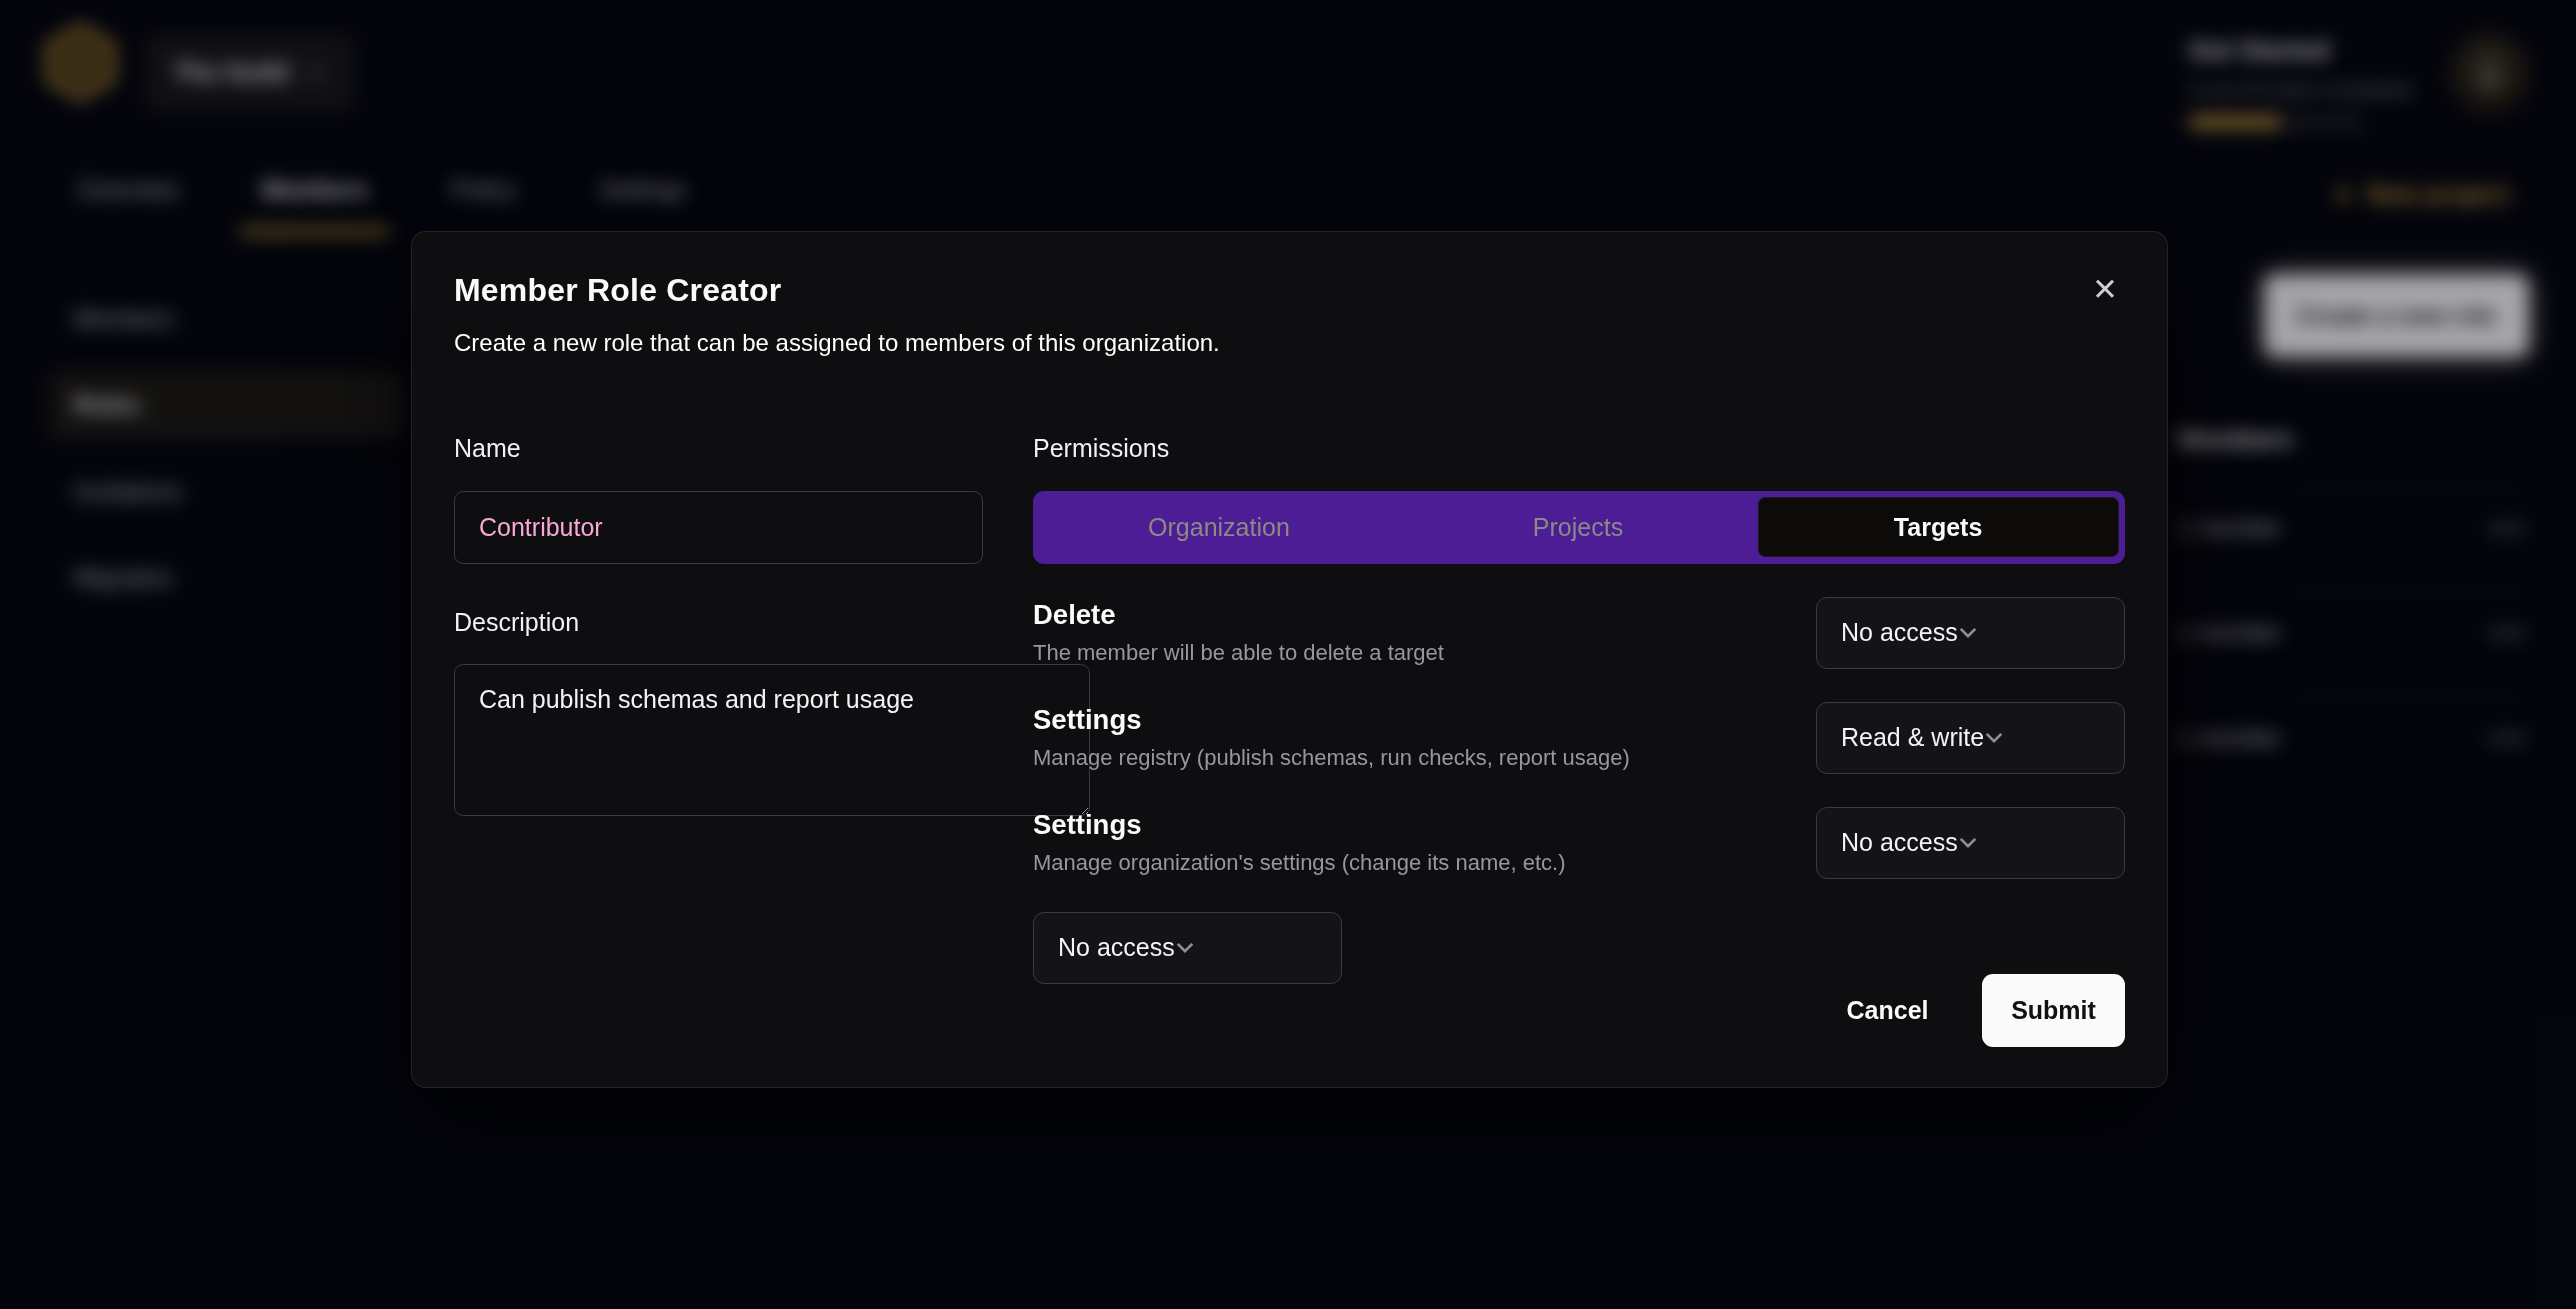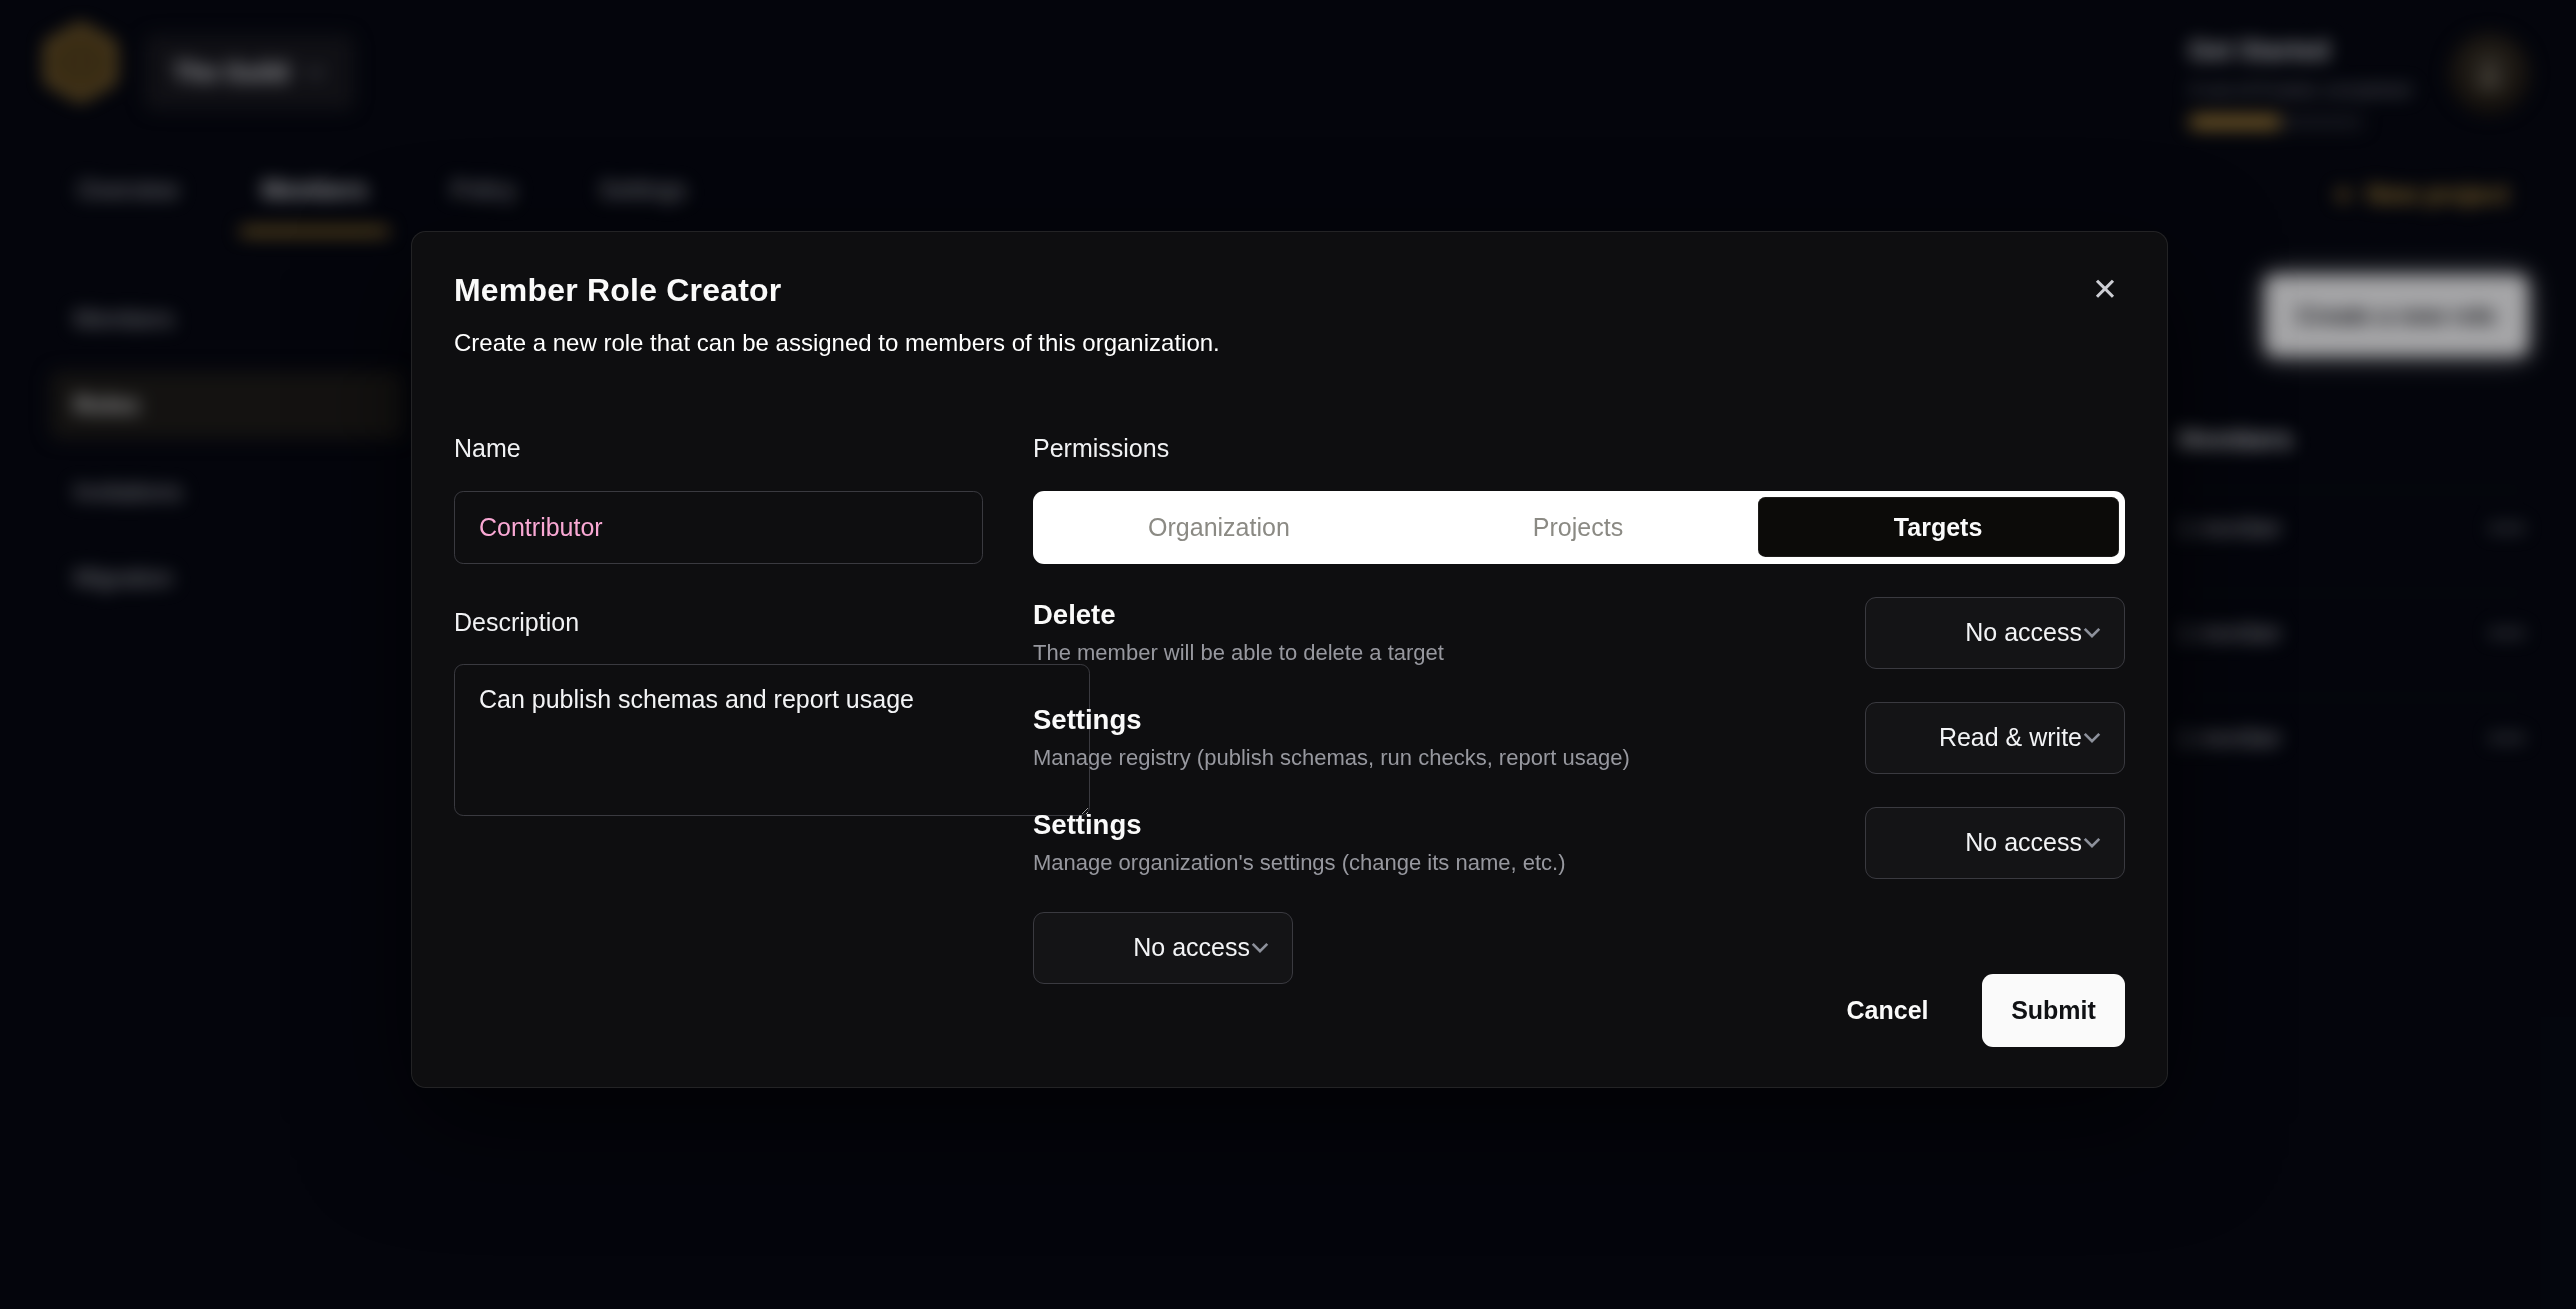--- a/index.html
+++ b/index.html
@@ -97,38 +97,38 @@
   .desc-label { margin-top:44px; }
   .desc-area {
     margin-top:27.5px; width:636px; height:152px; padding:18.4px 24px;
     background:#0e0e10; border:0.9px solid #3a3a40; border-radius:9.2px;
     color:#f3f4f6; font-size:25px; font-family:inherit; line-height:1.35;
     resize:both; outline:none;
   }
 
   .tablist {
     margin-top:27.5px; height:73px; display:flex; padding:6.4px;
-    background:#ffffff; border-radius:11px;
+    background:#4c1d95; border-radius:11px;
   }
   .ptab {
     flex:1; display:flex; align-items:center; justify-content:center;
     font-size:25px; color:#8b8a84; border-radius:7.3px; cursor:pointer;
   }
   .ptab.active {
     background:#0c0b09; color:#fafafa; font-weight:600;
     border:0.9px solid rgba(255,255,255,.07);
   }
 
   .perm-row { display:flex; align-items:center; justify-content:space-between; margin-top:33px; }
   .perm-text { min-width:0; padding-right:27.5px; }
   .perm-title { font-size:27.5px; font-weight:700; color:#fafafa; }
   .perm-desc { margin-top:9.2px; font-size:22px; color:#97989f; }
   .select-box {
-    flex:none; width:260px; height:72px; padding:0 22px 0 24px;
-    display:flex; align-items:center; justify-content:flex-end;
+    flex:none; width:309px; height:72px; padding:0 22px 0 24px;
+    display:flex; align-items:center; justify-content:flex-start;
     background:#141416; border:0.9px solid #3a3a40; border-radius:11px;
     font-size:25px; color:#f3f4f6; cursor:pointer;
   }
 
   .footer { position:absolute; right:42px; bottom:40px; display:flex; align-items:center; gap:27.5px; }
   .cancel-btn {
     background:none; border:none; color:#fafafa; font-size:25px; font-weight:600;
     font-family:inherit; padding:0 26px; height:73px; cursor:pointer;
   }
   .submit-btn {

